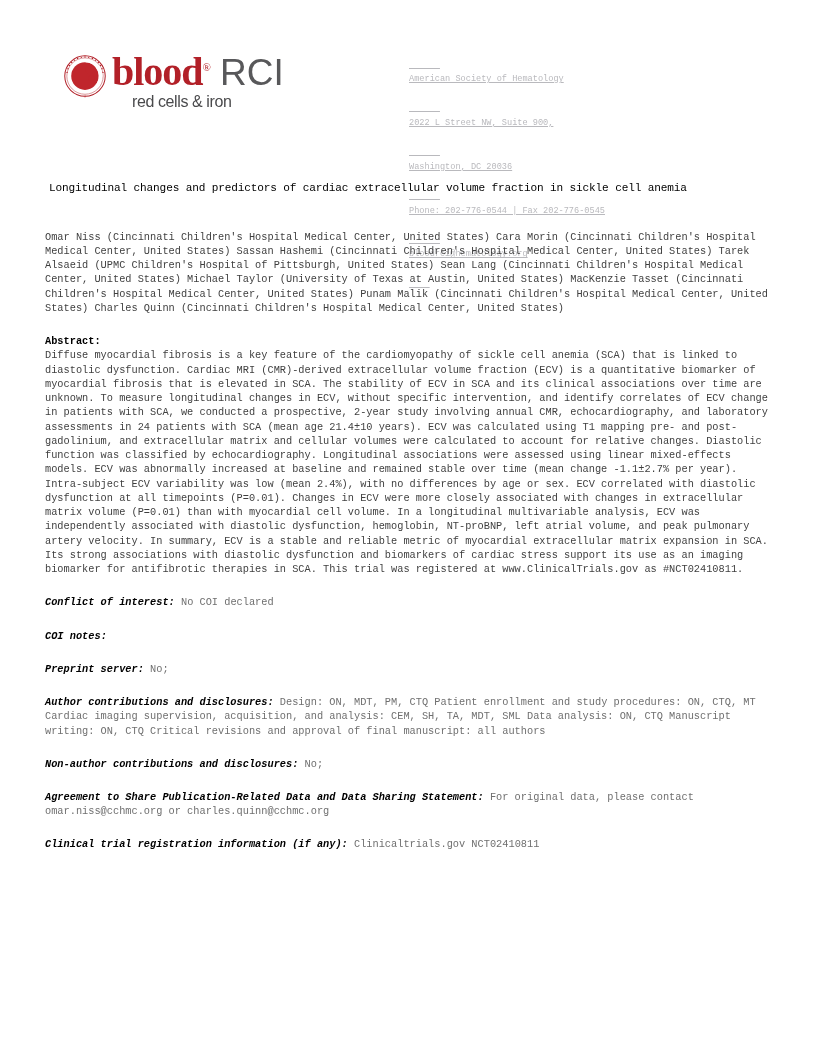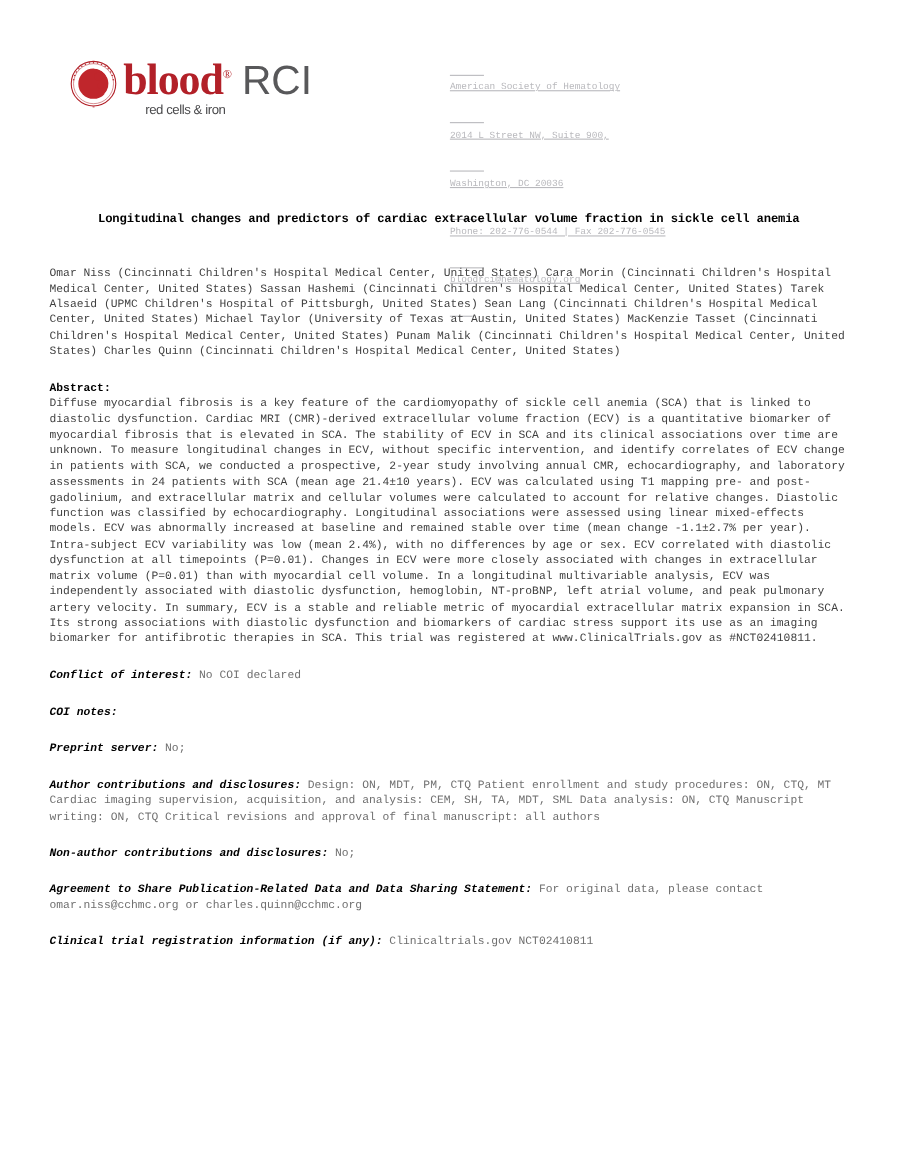--- a/index.html
+++ b/index.html
@@ -71,21 +71,21 @@
   .rci-word {
     font-family: "Liberation Sans", "DejaVu Sans", sans-serif;
     font-size: 37px;
     line-height: 37px;
     color: #58585a;
     margin-left: 9px;
     letter-spacing: 0px;
   }
   .sub-word {
     font-family: "Liberation Sans", "DejaVu Sans", sans-serif;
-    font-size: 12px;
+    font-size: 16px;
     color: #4a4a4c;
     margin-top: 1px;
     margin-left: 20px;
     letter-spacing: -0.4px;
   }
 
   .address {
     position: absolute;
     left: 409px;
     top: 43px;
@@ -102,27 +102,26 @@
   .content {
     position: absolute;
     left: 45px;
     top: 176px;
     width: 726px;
     font-size: 10.3px;
     line-height: 14.2px;
     color: #3f3f3f;
   }
   .doc-title {
-    font-weight: bold;
+    font-weight: normal;
     color: #000000;
     font-size: 11.1px;
     line-height: 17.5px;
     letter-spacing: -0.15px;
-    margin: 16px;
-    text-align: center;
+    margin: 4px;
   }
   .tracking {
     margin-top: 32px;
     color: #4a4a4a;
     font-size: 10.3px;
   }
   .authors {
     margin-top: 32px;
     color: #3f3f3f;
     font-size: 10.3px;
@@ -195,21 +194,21 @@
           <span class="blood-word">blood</span>
           <span class="reg-mark">®</span>
           <span class="rci-word">RCI</span>
         </div>
         <div class="sub-word">red cells &amp; iron</div>
       </div>
     </div>
 
     <div class="address">
       <div>American Society of Hematology</div>
-      <div>2014 L Street NW, Suite 900,</div>
+      <div>2022 L Street NW, Suite 900,</div>
       <div>Washington, DC 20036</div>
       <div>Phone: 202-776-0544 | Fax 202-776-0545</div>
       <div>bloodrci@hematology.org</div>
     </div>
   </div>
 
   <div class="content">
 
     <div class="doc-title">Longitudinal changes and predictors of cardiac extracellular volume fraction in sickle cell anemia</div>
 

